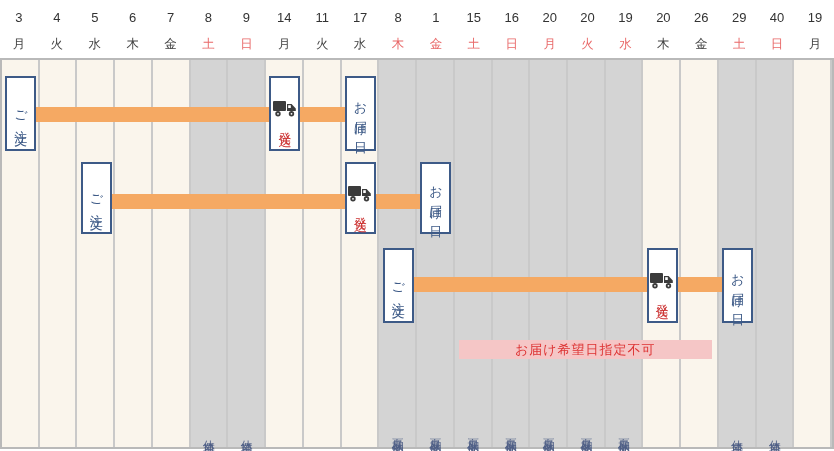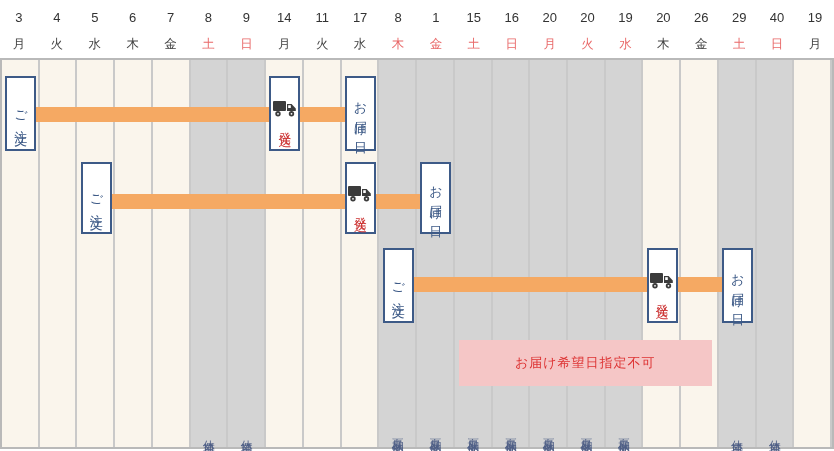--- a/index.html
+++ b/index.html
@@ -29,21 +29,21 @@
        letter-spacing:2px;color:var(--holiday);white-space:nowrap;}
   .overlay{position:absolute;inset:0;z-index:1;}
   .bar{position:absolute;height:15px;background:var(--orange);z-index:1;}
   .box{position:absolute;width:31px;background:#fff;border:2px solid var(--navy);
        display:flex;flex-direction:column;align-items:center;justify-content:center;
        gap:3px;z-index:2;}
   .vtext{writing-mode:vertical-rl;text-orientation:upright;font-size:13px;
        letter-spacing:3px;color:var(--navy);white-space:nowrap;line-height:1;}
   .vtext.red{color:var(--red);}
   .truck{display:block;line-height:0;}
-  .notice{position:absolute;height:46px;background:var(--pink);display:flex;
+  .notice{position:absolute;height:19px;background:var(--pink);display:flex;
        align-items:center;justify-content:center;z-index:1;text-align:right;}
   .notice span{font-size:13px;color:var(--pinktext);letter-spacing:1px;}
 </style>
 </head>
 <body>
 
 <div class="wrap">
   <div class="hrow dates">
       <div class="hcell">3</div>
       <div class="hcell">4</div>

